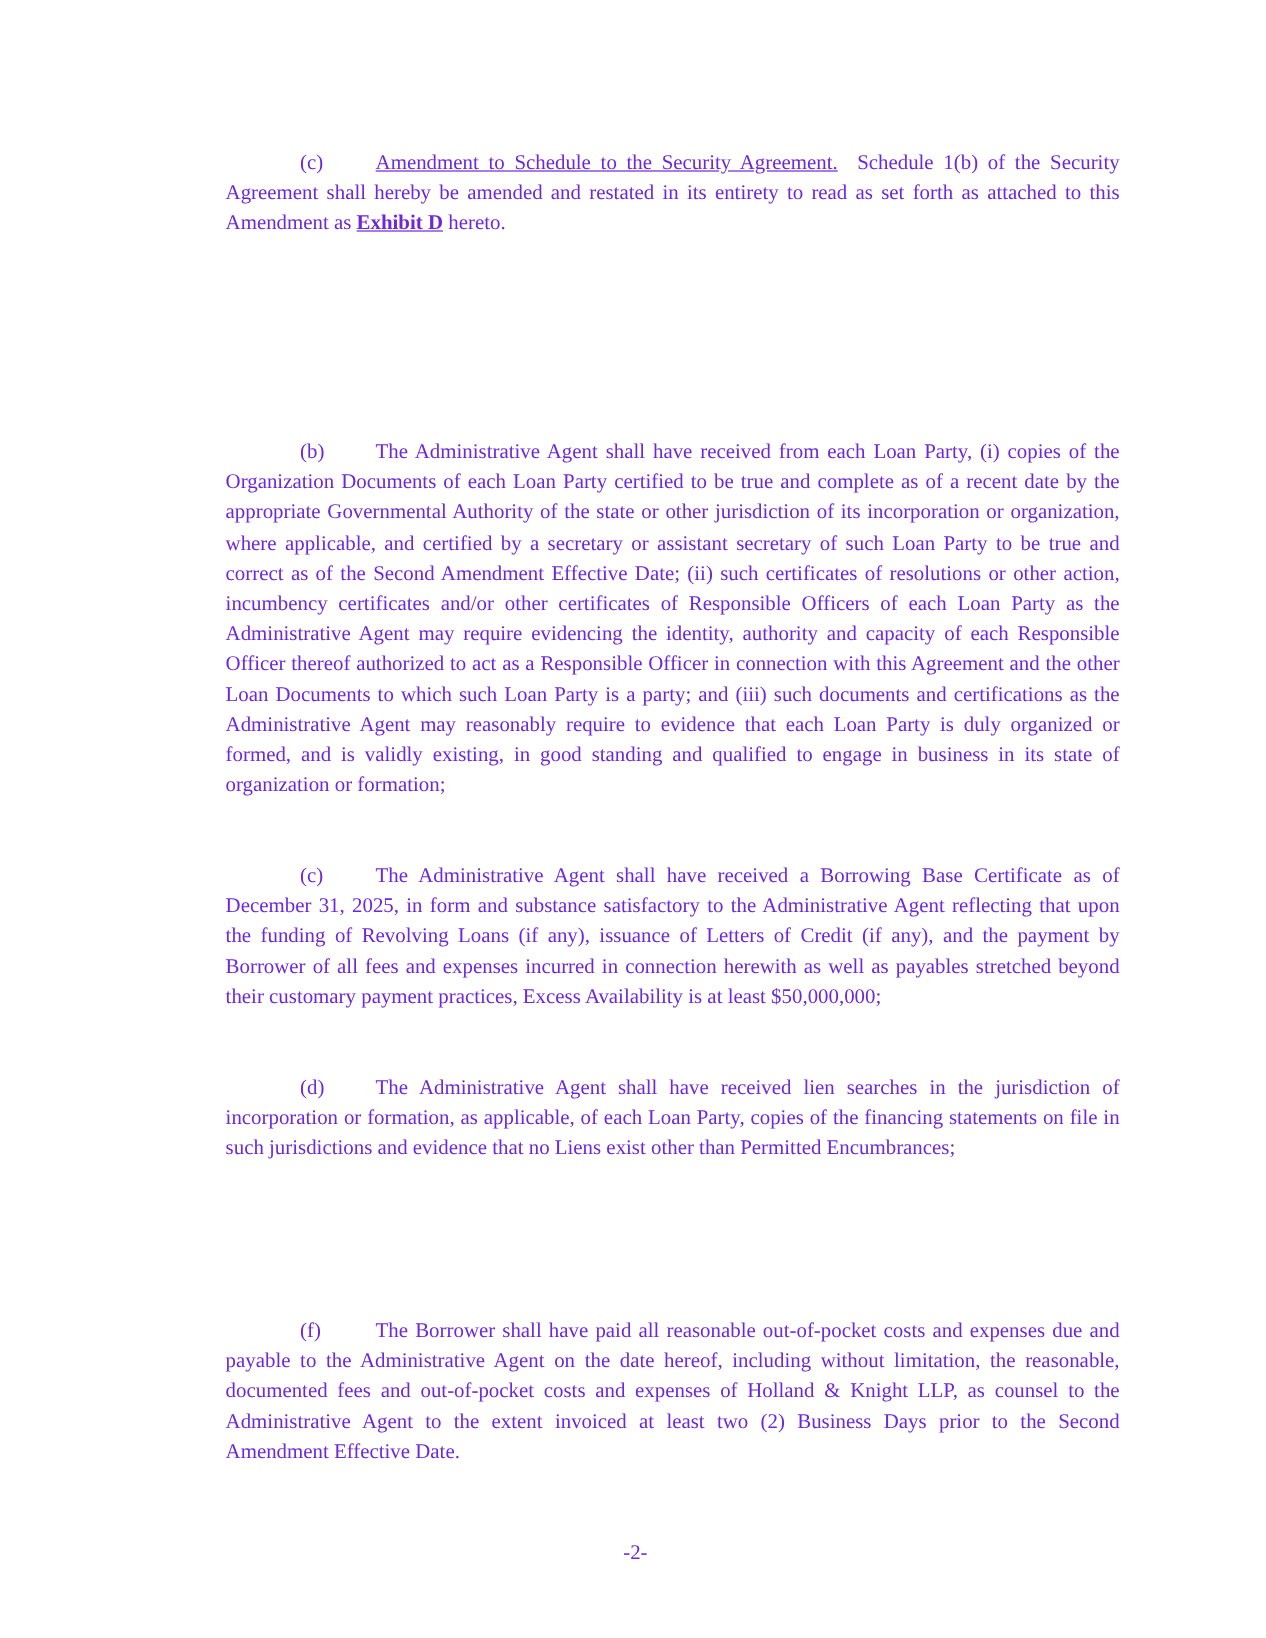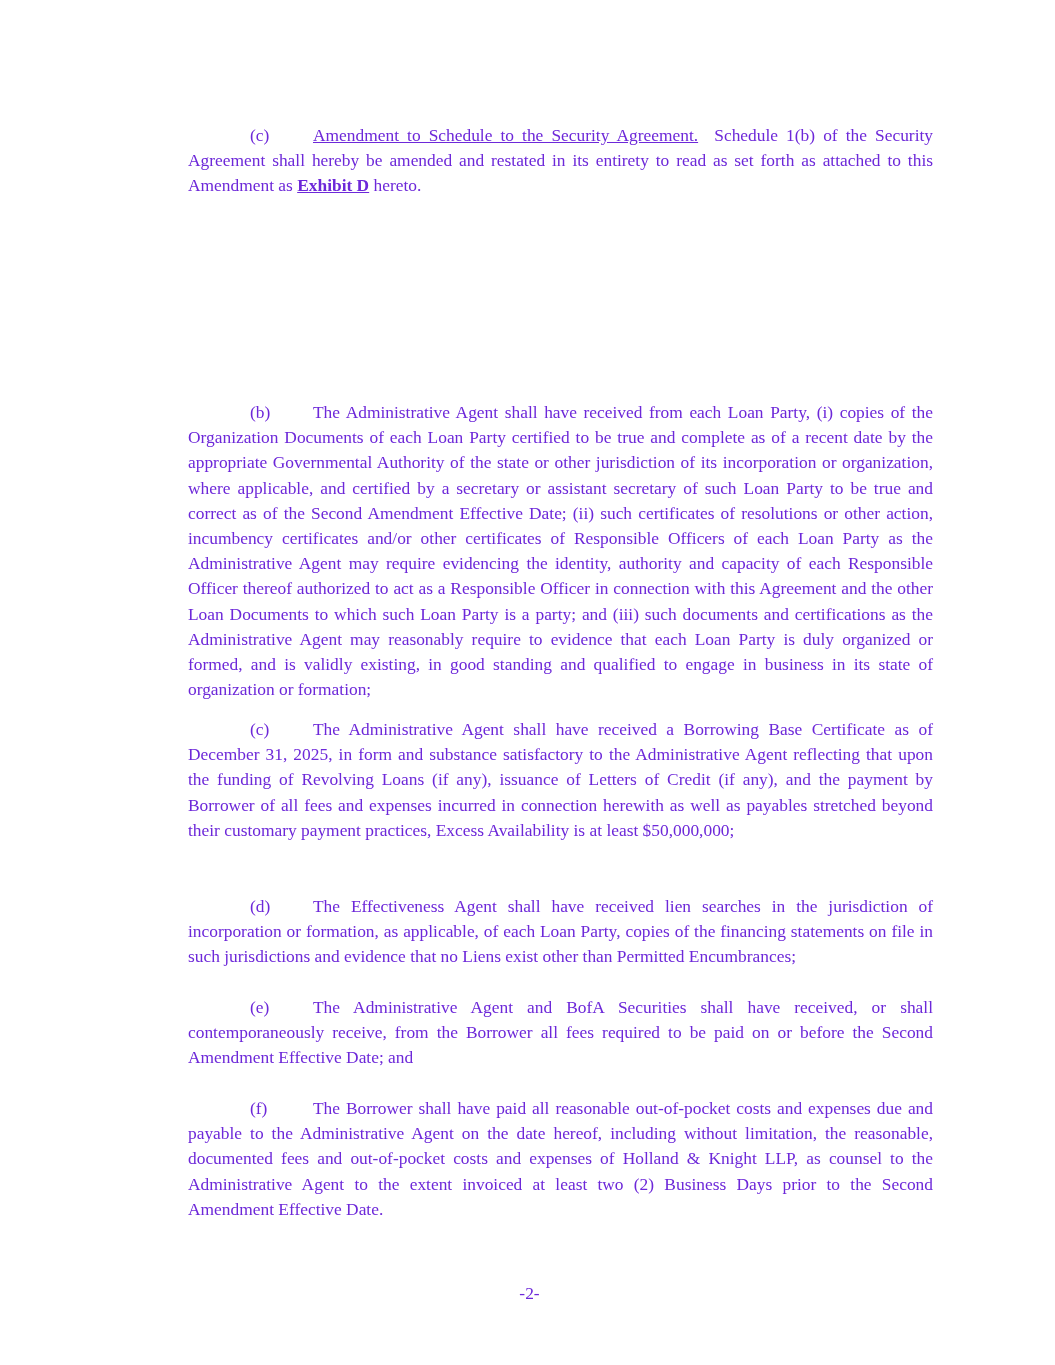--- a/index.html
+++ b/index.html
@@ -21,34 +21,31 @@
 <body>
 
 <div class="page">
 
   <div class="para sub" style="top:123px;">
     <span class="label" style="margin-left:62px; width:63px;">(c)</span><span class="u">Amendment to Schedule to the Security Agreement.</span>&nbsp;&nbsp;<span>Schedule 1(b) of the Security Agreement shall hereby be amended and restated in its entirety to read as set forth as attached to this Amendment as</span> <span class="b u">Exhibit D</span> <span>hereto.</span>
   </div>
 
 
 
-  <div class="para sub" style="top:364px;margin-top:36px;">
+  <div class="para sub" style="top:364px;">
     <span class="label" style="margin-left:62px; width:63px;">(b)</span><span>The Administrative Agent shall have received from each Loan Party, (i) copies of the Organization Documents of each Loan Party certified to be true and complete as of a recent date by the appropriate Governmental Authority of the state or other jurisdiction of its incorporation or organization, where applicable, and certified by a secretary or assistant secretary of such Loan Party to be true and correct as of the Second Amendment Effective Date; (ii) such certificates of resolutions or other action, incumbency certificates and/or other certificates of Responsible Officers of each Loan Party as the Administrative Agent may require evidencing the identity, authority and capacity of each Responsible Officer thereof authorized to act as a Responsible Officer in connection with this Agreement and the other Loan Documents to which such Loan Party is a party; and (iii) such documents and certifications as the Administrative Agent may reasonably require to evidence that each Loan Party is duly organized or formed, and is validly existing, in good standing and qualified to engage in business in its state of organization or formation;</span>
   </div>
 
   <div class="para sub" style="top:717px;">
     <span class="label" style="margin-left:62px; width:63px;">(c)</span><span>The Administrative Agent shall have received a Borrowing Base Certificate as of December 31, 2025, in form and substance satisfactory to the Administrative Agent reflecting that upon the funding of Revolving Loans (if any), issuance of Letters of Credit (if any), and the payment by Borrower of all fees and expenses incurred in connection herewith as well as payables stretched beyond their customary payment practices, Excess Availability is at least $50,000,000;</span>
   </div>
 
   <div class="para sub" style="top:894px;">
-    <span class="label" style="margin-left:62px; width:63px;">(d)</span><span>The Effectiveness Agent shall have received lien searches in the jurisdiction of incorporation or formation, as applicable, of each Loan Party, copies of the financing statements on file in such jurisdictions and evidence that no Liens exist other than Permitted Encumbrances;</span>
+    <span class="label" style="margin-left:62px; width:63px;">(d)</span><span>The Administrative Agent shall have received lien searches in the jurisdiction of incorporation or formation, as applicable, of each Loan Party, copies of the financing statements on file in such jurisdictions and evidence that no Liens exist other than Permitted Encumbrances;</span>
   </div>
 
-  <div class="para sub" style="top:995px;">
-    <span class="label" style="margin-left:62px; width:63px;">(e)</span><span>The Administrative Agent and BofA Securities shall have received, or shall contemporaneously receive, from the Borrower all fees required to be paid on or before the Second Amendment Effective Date; and</span>
-  </div>
 
   <div class="para sub" style="top:1096px;">
     <span class="label" style="margin-left:62px; width:63px;">(f)</span><span>The Borrower shall have paid all reasonable out-of-pocket costs and expenses due and payable to the Administrative Agent on the date hereof, including without limitation, the reasonable, documented fees and out-of-pocket costs and expenses of Holland &amp; Knight LLP, as counsel to the Administrative Agent to the extent invoiced at least two (2) Business Days prior to the Second Amendment Effective Date.</span>
   </div>
 
   <div class="page-num">-2-</div>
 </div>
 
 </body></html>

